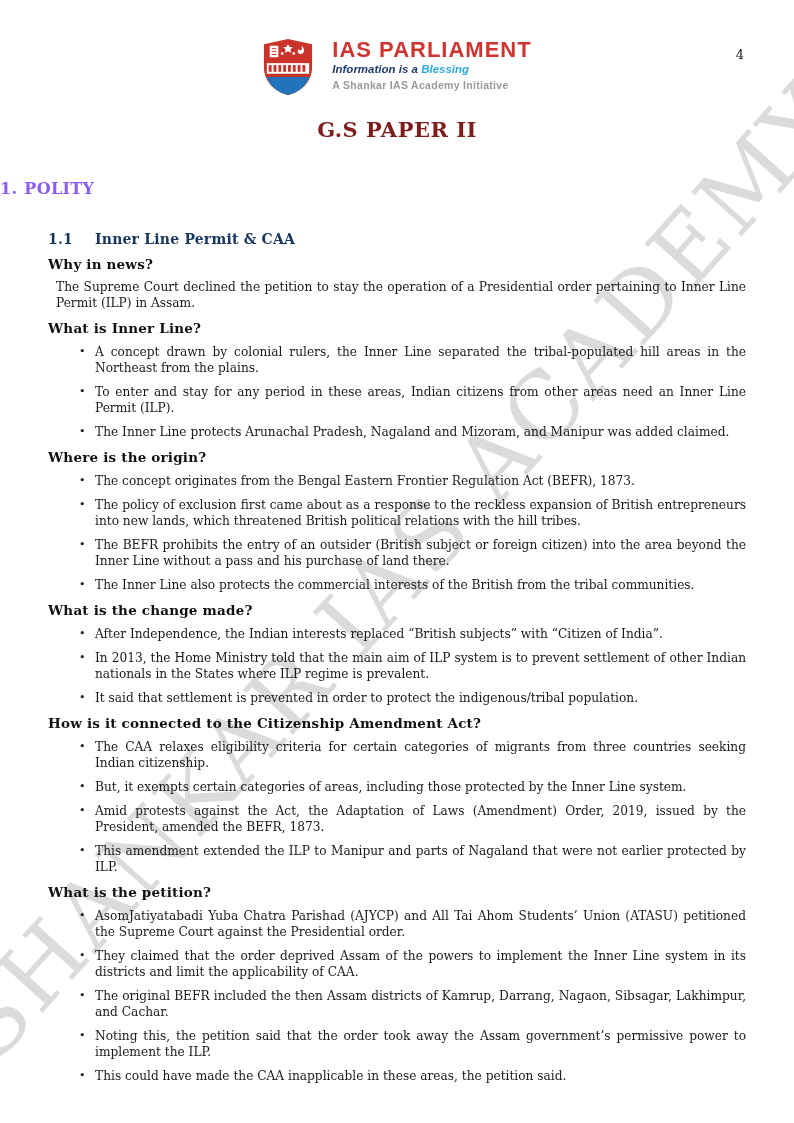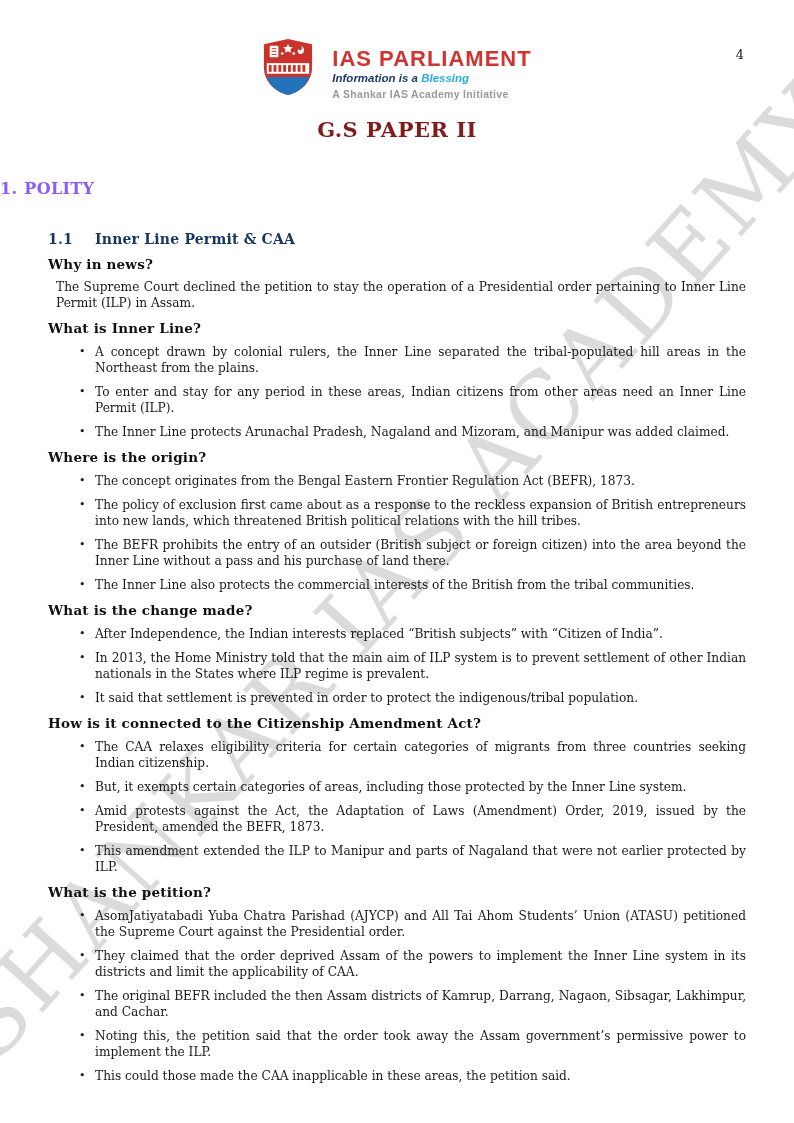--- a/index.html
+++ b/index.html
@@ -26,21 +26,21 @@
     pointer-events: none;
   }
   .layer { position: relative; z-index: 1; }
 
   
   .page-number {
     position: absolute; top: 47px; right: 50px;
     font-size: 13px; z-index: 2;
   }
   .header { padding-top: 38px; display: flex; justify-content: center; }
-  .logo { display: flex; align-items: flex-end; gap: 18px; }
+  .logo { display: flex; align-items: flex-start; gap: 18px; }
   .logo-shield { flex: none; }
   .logo-text { font-family: "Liberation Sans", sans-serif; }
   .logo-title {
     color: #CE3430; font-weight: bold; font-size: 22px;
     letter-spacing: 1px; line-height: 24px;
   }
   .logo-tagline {
     font-style: italic; font-weight: bold; font-size: 11.5px;
     color: #1B3A6B; margin-top: 1px;
   }
@@ -242,21 +242,21 @@
               <li class="bullet-item">
                 <span class="dot">•</span>
                 <span class="btext">The original BEFR included the then Assam districts of Kamrup, Darrang, Nagaon, Sibsagar, Lakhimpur, and Cachar.</span>
               </li>
               <li class="bullet-item">
                 <span class="dot">•</span>
                 <span class="btext">Noting this, the petition said that the order took away the Assam government’s permissive power to implement the ILP.</span>
               </li>
               <li class="bullet-item">
                 <span class="dot">•</span>
-                <span class="btext">This could those made the CAA inapplicable in these areas, the petition said.</span>
+                <span class="btext">This could have made the CAA inapplicable in these areas, the petition said.</span>
               </li>
             </ul>
           </section>
         </div>
     </main>
   </div>
 
 
 </div>
 

